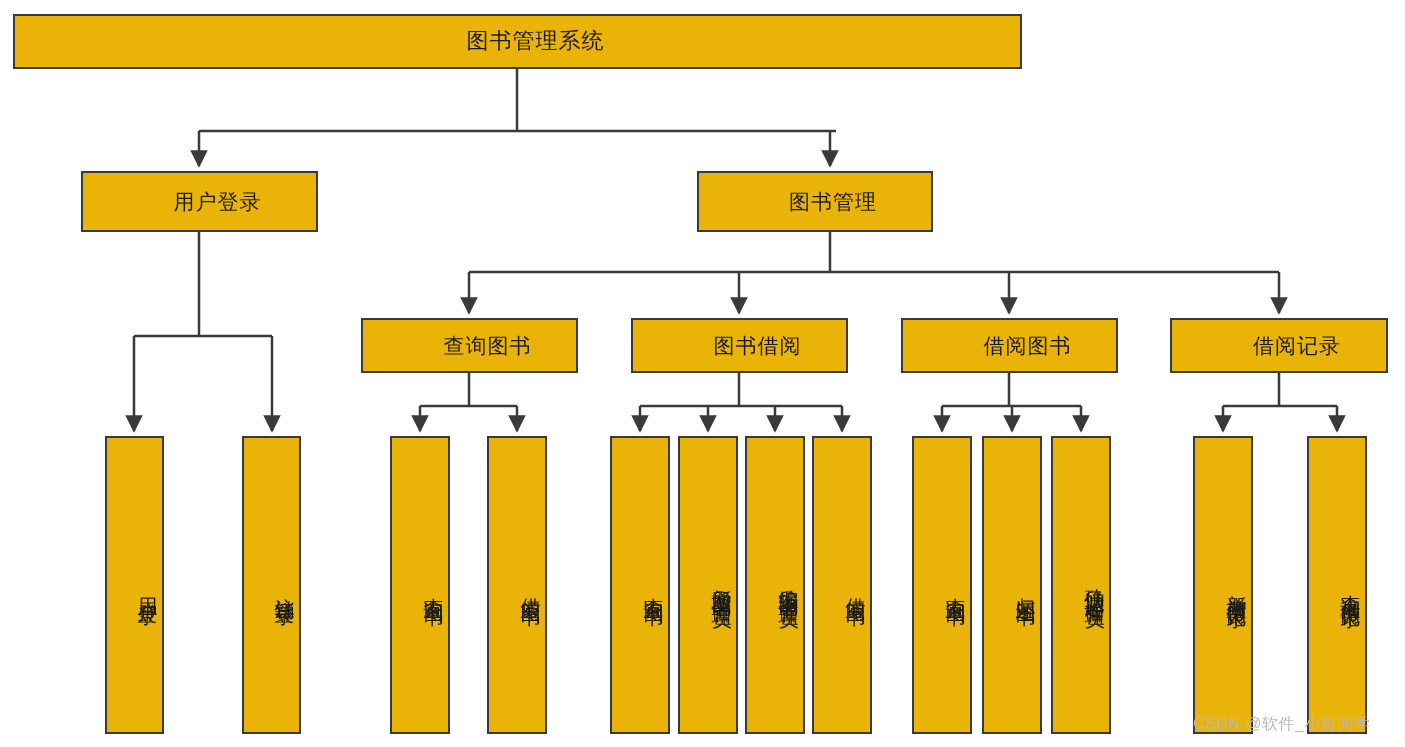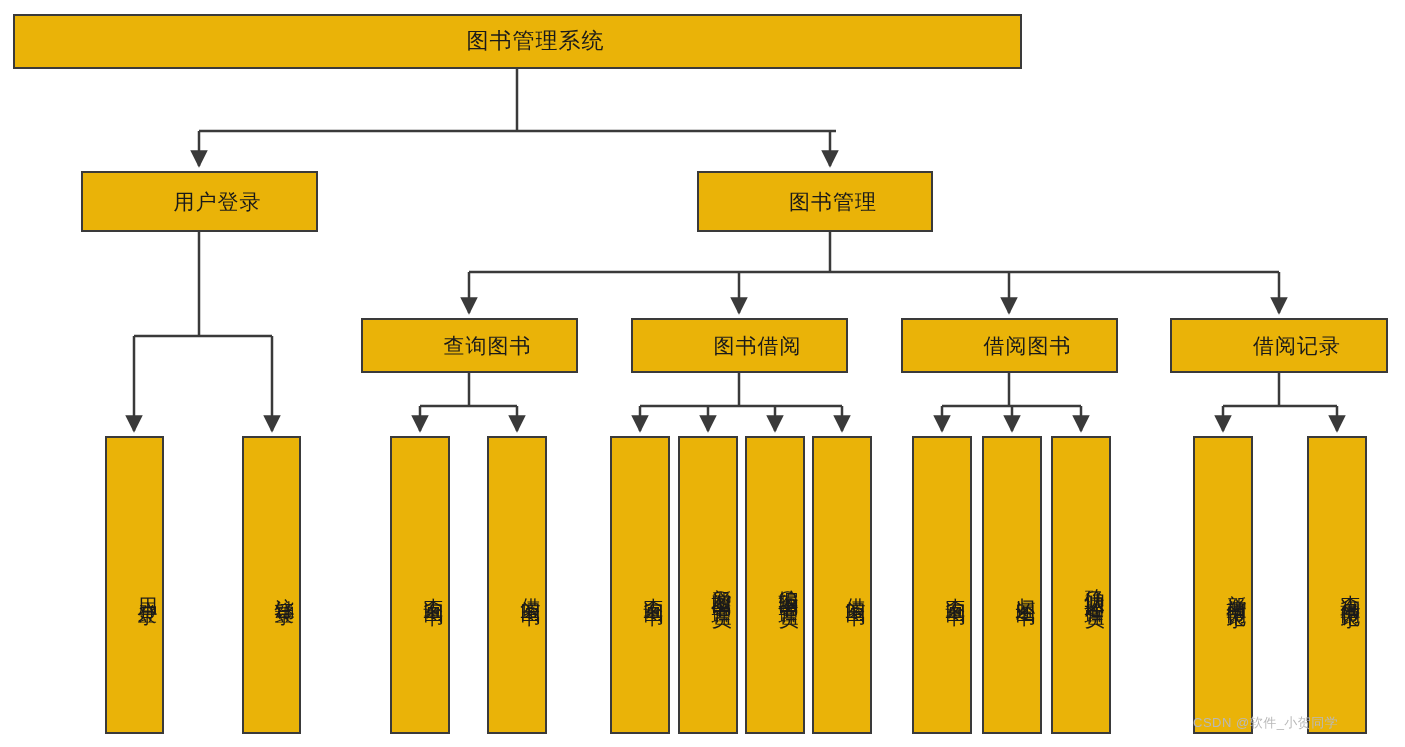--- a/index.html
+++ b/index.html
@@ -56,21 +56,21 @@
   .node.vert.toppad {
     padding-top: 2px;
   }
   .vert .vtext {
     writing-mode: vertical-rl;
     text-orientation: upright;
     white-space: nowrap;
   }
   .watermark {
     position: absolute;
-    font-size: 13px;
+    font-size: 16px;
     color: #b9b9b9;
     white-space: nowrap;
     letter-spacing: 0.5px;
   }
 </style>
 </head>
 <body>
 
 <div id="canvas">
 

